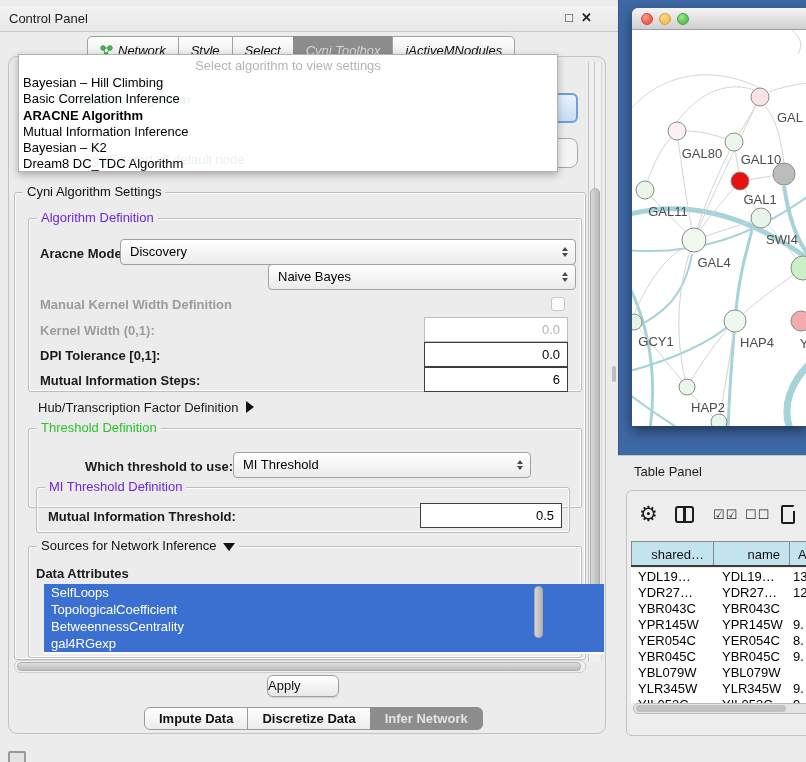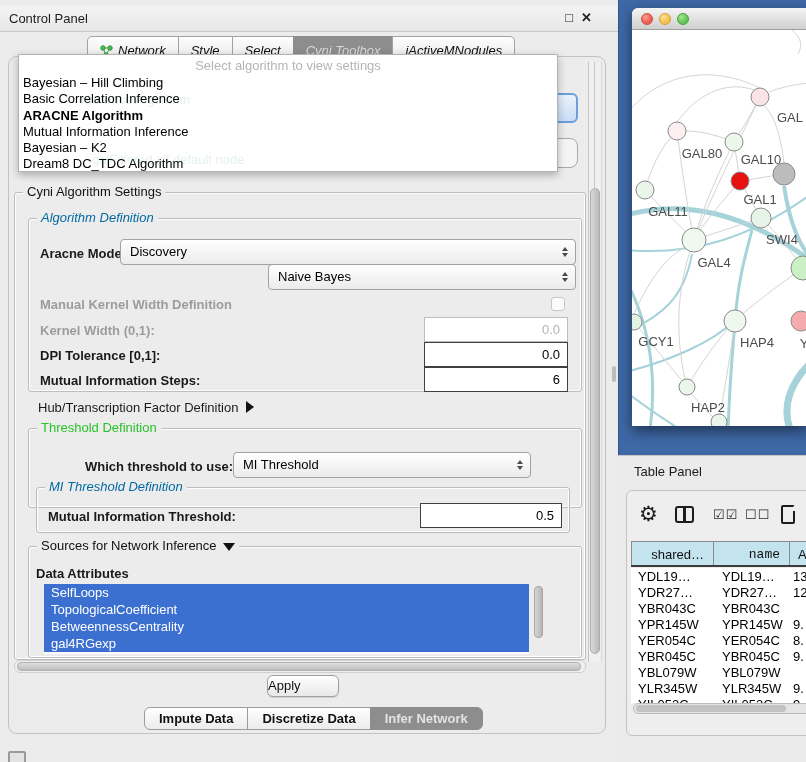--- a/index.html
+++ b/index.html
@@ -31,41 +31,41 @@
   .popup-item{height:16.3px;line-height:16.3px;padding-left:4px;font-size:13px;color:#000;}
   .popup-item.bold{font-weight:bold;}
   .ghost{position:absolute;color:#0f766e;opacity:.10;font-size:13px;z-index:60;pointer-events:none;}
   .combo-focus-frag{position:absolute;left:552px;top:93px;width:26px;height:30px;border:2px solid #6d9fdd;border-radius:6px;background:linear-gradient(#e8f1fc,#c8ddf5);z-index:10;}
   .edge-frag{position:absolute;left:546px;top:138px;width:32px;height:30px;border:1px solid #a9a9a9;border-radius:8px;z-index:5;background:#f4f4f4;}
   .vline-frag{position:absolute;left:594px;top:62px;width:1px;height:130px;background:#c6c6c6;z-index:5;}
 
   
   .fs{position:absolute;border:1px solid #bdbdbd;border-radius:3px;box-shadow:inset 0 0 0 1px #fdfdfd;}
   .fs>.legend{position:absolute;top:-9px;left:8px;background:#ececec;padding:0 4px;font-size:13px;white-space:nowrap;}
-  .legend.blue{color:#0369a1;font-style:italic;}
+  .legend.blue{color:#6d28d9;}
   .legend.green{color:#28c32a;}
 
   .lbl{position:absolute;font-size:13px;font-weight:bold;color:#1a1a1a;white-space:nowrap;}
   .lbl.dis{color:#9c9c9c;}
   .lbl.plain{font-weight:normal;}
 
   .combo{position:absolute;border:1px solid #a2a2a2;border-radius:4px;background:linear-gradient(#ffffff,#ebebeb);box-shadow:inset 0 1px 0 #fff;font-size:13px;padding:4px 22px 0 9px;color:#000;overflow:hidden;white-space:nowrap;}
   .stepper{position:absolute;right:7px;top:50%;transform:translateY(-50%);display:flex;flex-direction:column;gap:2px;}
   .tri-up{width:0;height:0;border-left:3.5px solid transparent;border-right:3.5px solid transparent;border-bottom:4.5px solid #4a4a4a;}
   .tri-dn{width:0;height:0;border-left:3.5px solid transparent;border-right:3.5px solid transparent;border-top:4.5px solid #4a4a4a;}
 
   .field{position:absolute;border:1.5px solid #3f3f3f;background:#fff;text-align:right;font-size:13px;padding:4px 7px 0 4px;color:#000;}
   .field.dis{border:1px solid #bdbdbd;color:#b3b3b3;}
 
   .chk{position:absolute;width:14px;height:14px;border:1px solid #c8c8c8;border-radius:3px;background:#fafafa;}
 
   .tri-right{display:inline-block;width:0;height:0;border-top:6px solid transparent;border-bottom:6px solid transparent;border-left:8px solid #111;vertical-align:-1px;margin-left:8px;}
   .tri-down-f{display:inline-block;width:0;height:0;border-left:6px solid transparent;border-right:6px solid transparent;border-top:8px solid #111;vertical-align:-1px;margin-left:6px;}
 
-  .attr-list{position:absolute;left:44px;top:584px;width:485px;height:70px;background:#fff;overflow:hidden;}
+  .attr-list{position:absolute;left:44px;top:584px;width:560px;height:70px;background:#fff;overflow:hidden;}
   .attr-item{height:17px;line-height:17px;padding-left:7px;font-size:13px;background:#3b6fd0;color:#fff;white-space:nowrap;}
   .list-vsb{position:absolute;left:534px;top:586px;width:9px;height:52px;border-radius:4px;background:linear-gradient(90deg,#d6d6d6,#b5b5b5);border:1px solid #a8a8a8;z-index:3;}
 
   .apply-btn{position:absolute;left:267px;top:675px;width:72px;height:22px;border:1px solid #9f9f9f;border-radius:6px;background:linear-gradient(#ffffff,#e8e8e8);font-size:13px;text-align:left;line-height:20px;color:#111;box-shadow:0 1px 1px rgba(0,0,0,.12);}
 
   .btabs{position:absolute;left:145px;top:707px;display:flex;height:23px;z-index:5;}
   .btab{display:flex;align-items:center;padding:0 14px;border:1px solid #9c9c9c;margin-left:-1px;background:linear-gradient(#fefefe,#ececec);font-size:13px;font-weight:bold;color:#111;white-space:nowrap;}
   .btab:first-child{border-radius:6px 0 0 6px;}
   .btab:last-child{border-radius:0 6px 6px 0;}
   .btab.sel{background:#8d8d8d;color:#e3e3e3;border-color:#8d8d8d;}
@@ -330,21 +330,21 @@
         <div class="colicon"></div>
       </div>
     <div class="ticon cbpair" style="left:86px;">☑☑</div>
     <div class="ticon cbpair" style="left:118px;">☐☐</div>
     <div class="ticon" style="left:154px;">
         <div class="fileicon"></div>
       </div>
 
     <div class="thead">
       <div class="th" style="width:82px;">shared…</div>
-      <div class="th" style="width:76px;font-family:Liberation Mono, monospace;">name</div>
+      <div class="th" style="width:76px;">name</div>
       <div class="th" style="width:80px;text-align:left;padding-left:8px;">A</div>
     </div>
 
     <div class="trow" style="top:77px;">
         <div class="td c1">YDL19…</div>
         <div class="td c2">YDL19…</div>
         <div class="td c3">13</div>
       </div>
     <div class="trow" style="top:93px;">
         <div class="td c1">YDR27…</div>

